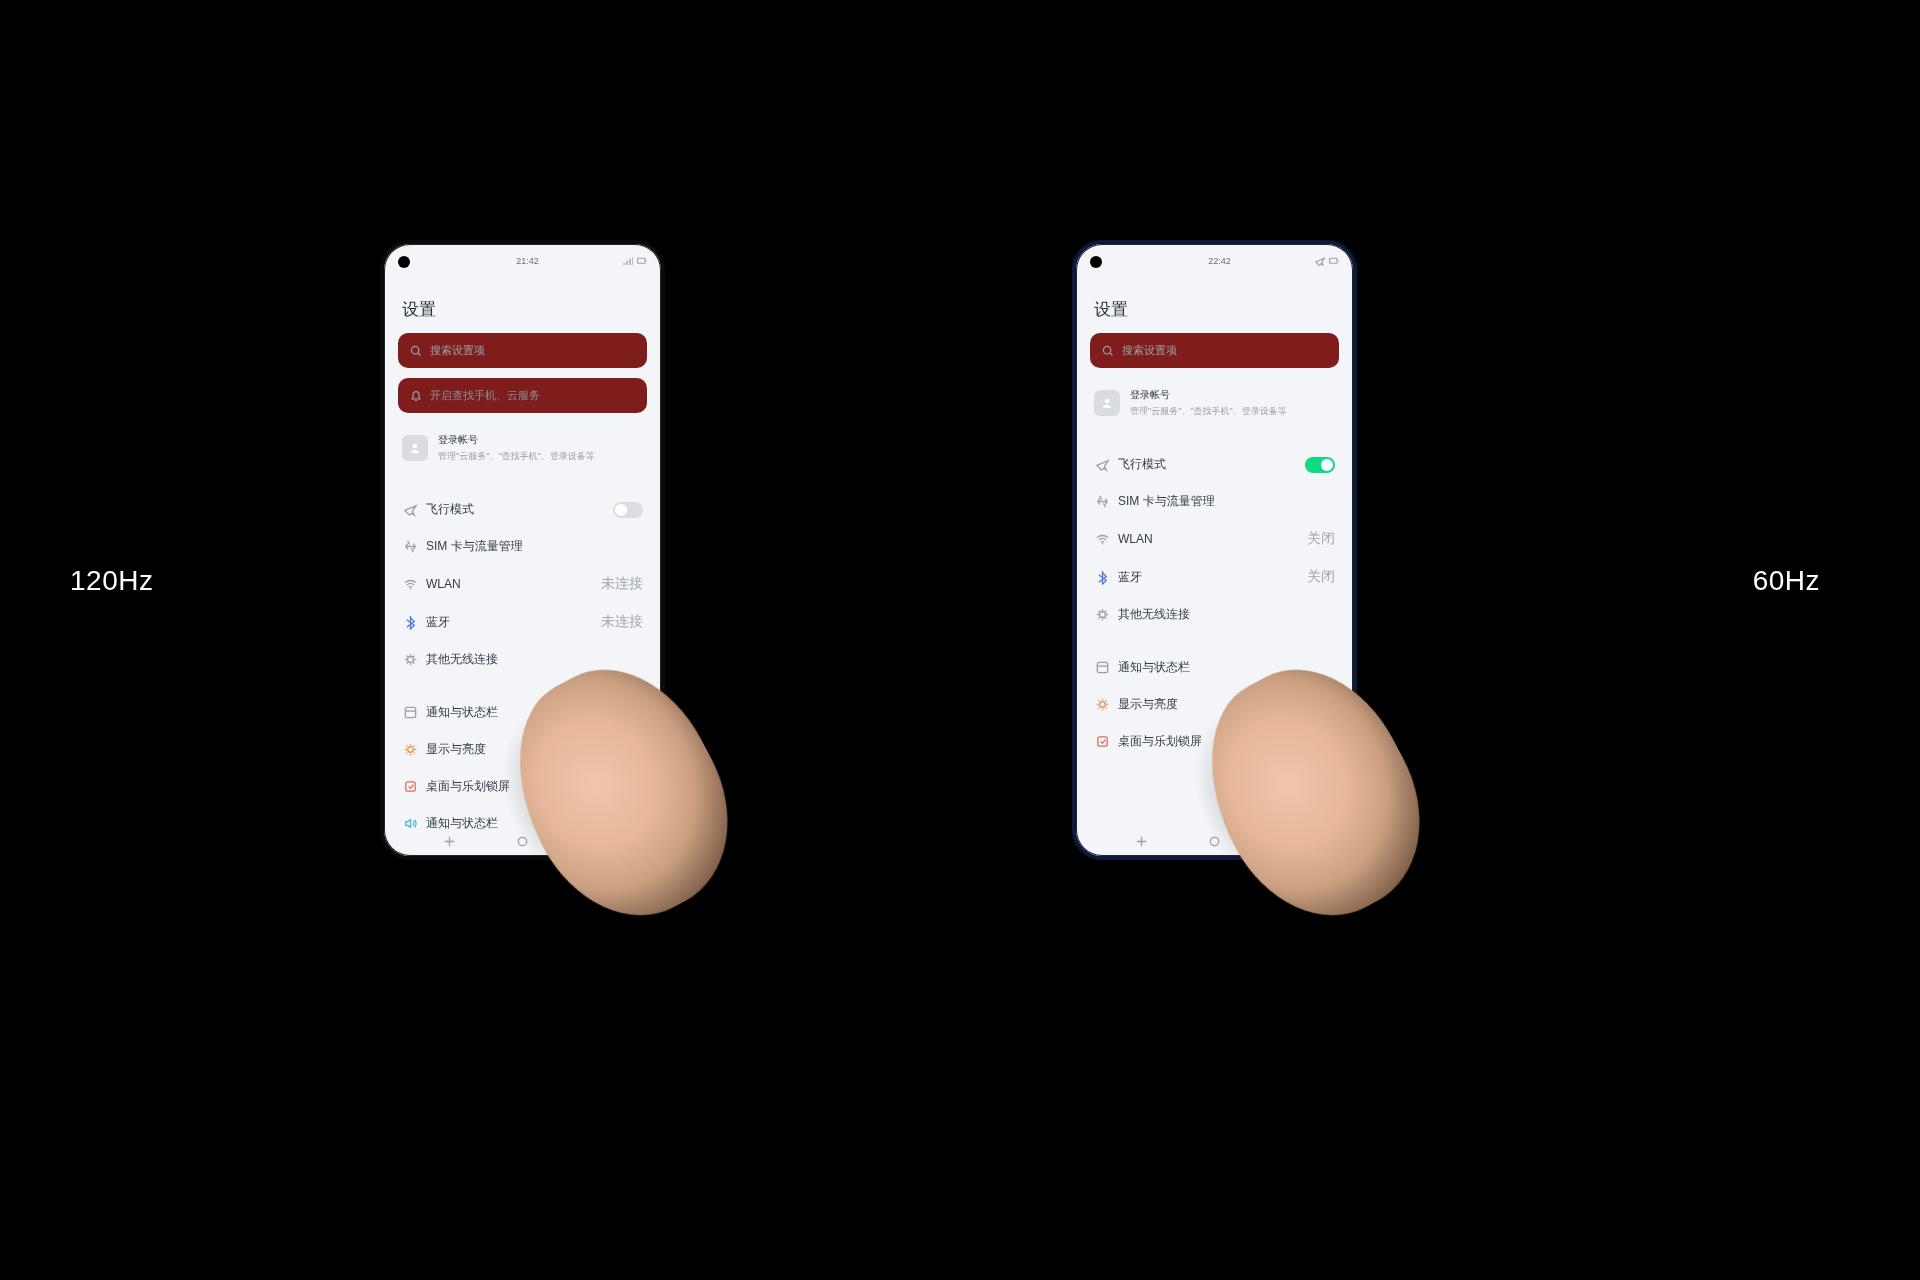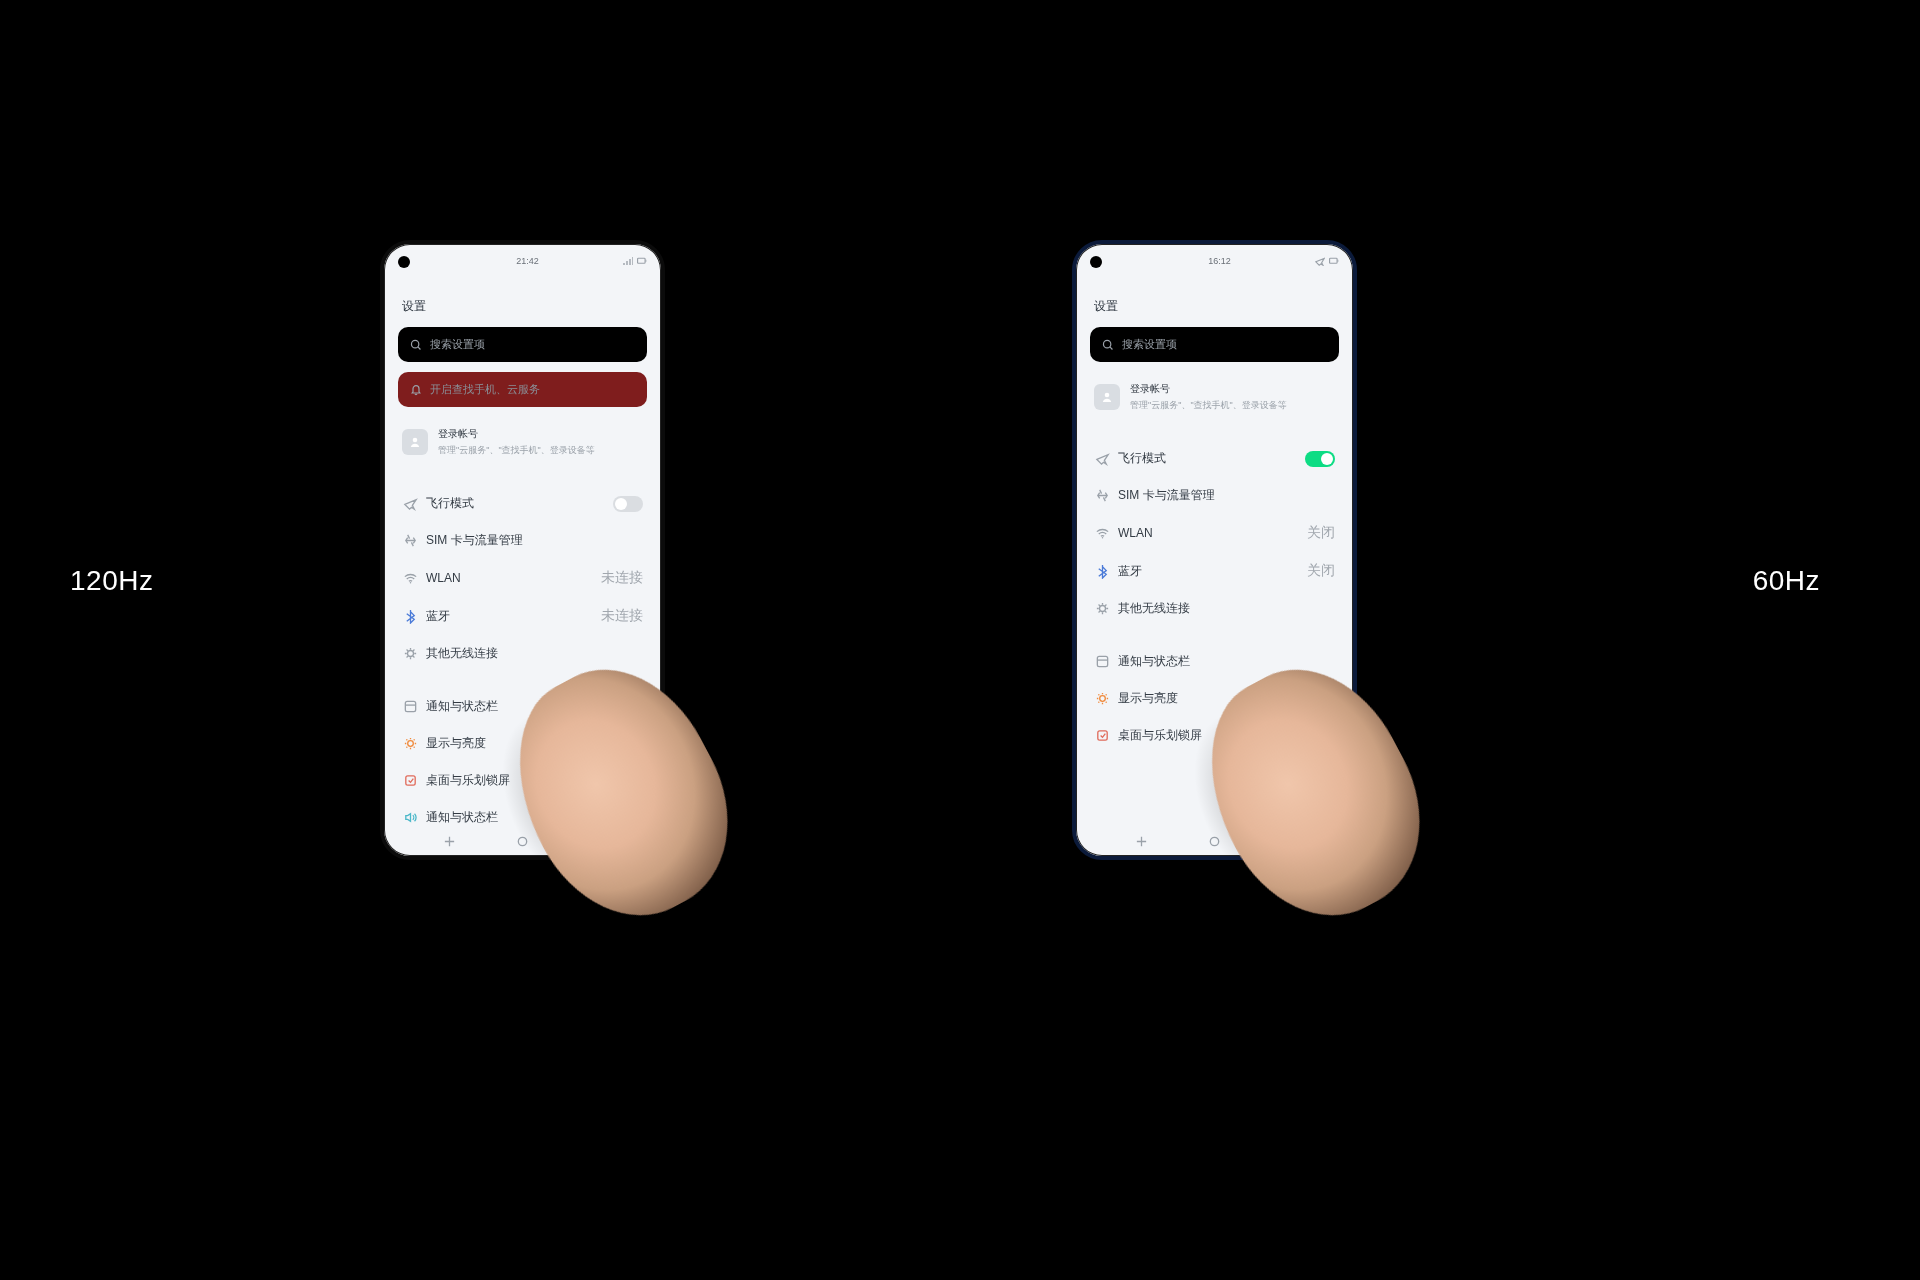--- a/index.html
+++ b/index.html
@@ -62,27 +62,27 @@
   .tray svg { width: 10px; height: 10px; }
 
   .content {
     position: absolute;
     left: 0; right: 0;
     top: 34px; bottom: 24px;
     padding: 14px 14px 0 14px;
     overflow: hidden;
   }
   .title {
-    font-size: 12px;
+    font-size: 17px;
     color: #28313b;
     margin: 6px 4px 12px 4px;
     font-weight: 500;
   }
   .searchbox, .cloudbox {
-    background: #000000;
+    background: #7f1d1d;
     border-radius: 10px;
     padding: 10px 12px;
     display: flex;
     align-items: center;
     gap: 8px;
     margin-bottom: 10px;
     color: #9aa1a9;
     font-size: 11px;
   }
   .cloudbox { background: #7f1d1d; color:#8a9098; }
@@ -353,21 +353,21 @@
     <div class="thumb">
       <div class="shadow"></div>
           <div class="flesh"></div>
     </div>
   </div>
 
   <div class="phone-wrap right">
     <div class="phone blue">
       <div class="punchhole"></div>
       <div class="statusbar">
-        <span class="time">16:12</span>
+        <span class="time">22:42</span>
         <span class="tray">
           <svg viewBox="0 0 12 12">
                 <path class="stroke-gray" d="M1 7l10-4-3 5 1.5 3-2.5-1.5L5 11z"></path>
               </svg>
           <svg viewBox="0 0 12 8">
                 <rect class="stroke-gray" x=".7" y=".7" width="9" height="6" rx="1"></rect>
                 <rect x="10.2" y="2.5" width="1" height="2.5" fill="#9aa1a9"></rect>
               </svg>
         </span>
       </div>

